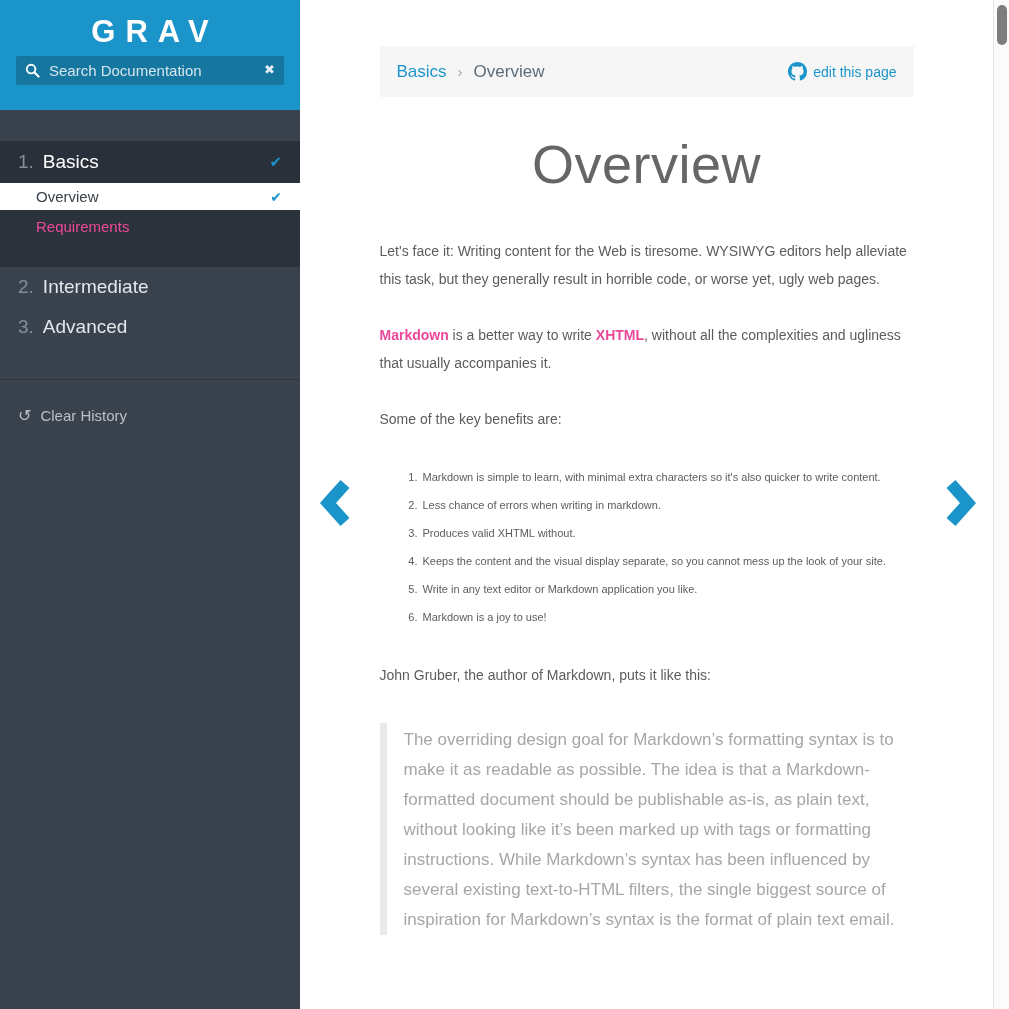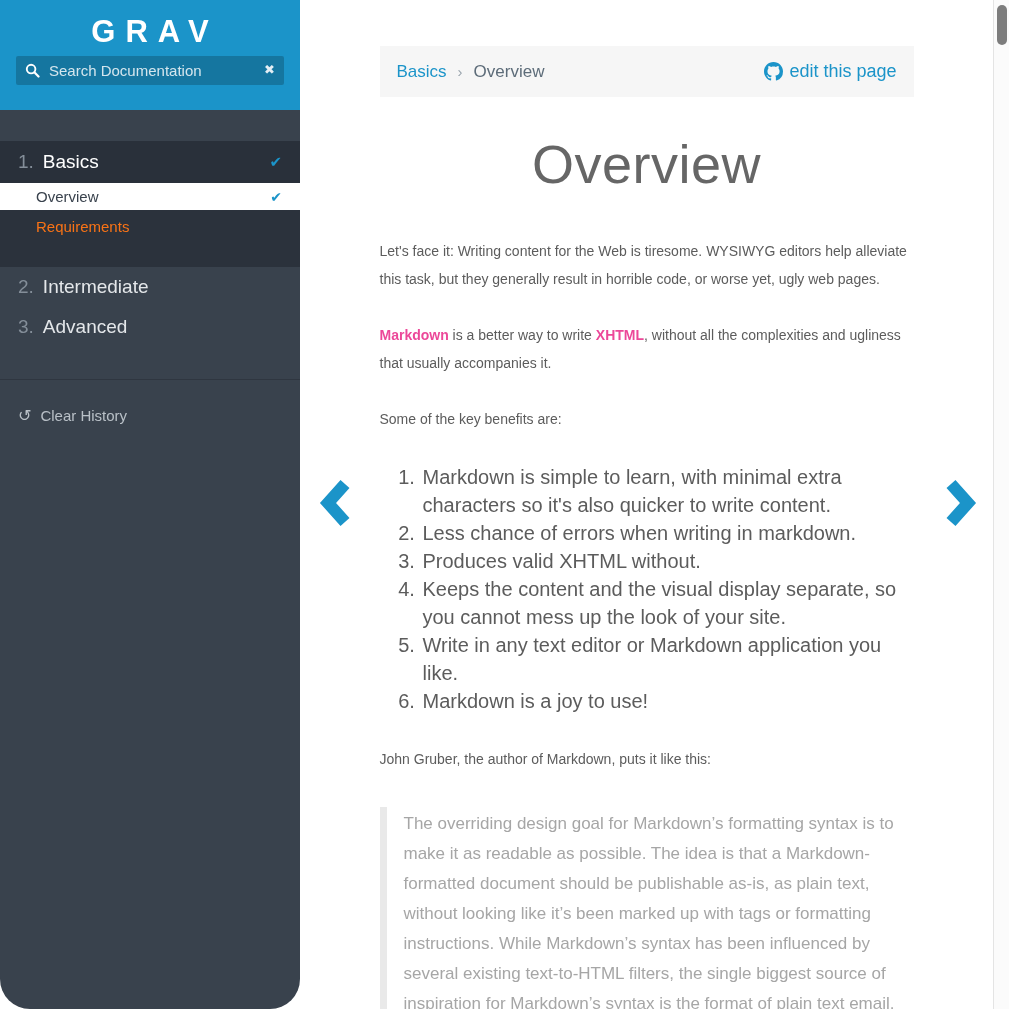--- a/index.html
+++ b/index.html
@@ -8,21 +8,21 @@
     width: 1009px; height: 1009px;
     overflow: hidden;
     position: relative;
     background: #fff;
     font-family: "Liberation Sans", "DejaVu Sans", sans-serif;
   }
 
   
   .sidebar {
     position: absolute; left: 0; top: 0; bottom: 0;
-    width: 300px; background: #39424d; border-radius: 30px;
+    width: 300px; background: #39424d;
   }
   .side-header { height: 110px; background: #1b94c9; }
   .logo {
     text-align: center; padding: 14px 0 6px;
     color: #fff; font-size: 31px; font-weight: bold;
     letter-spacing: 10px; padding-left: 10px;
     cursor: pointer;
   }
   .searchbox { position: relative; margin: 0 16px; text-decoration: underline; }
   .searchbox input {
@@ -45,21 +45,21 @@
     padding: 0 18px; font-size: 19px; cursor: pointer;
   }
   .chapter.first { height: 42px; background: #29303a; }
   .chapter .num { color: #848e99; margin-right: 9px; }
   .chapter .lbl { color: #e4e7ea; }
   .chapter.first .lbl { color: #ffffff; }
   .check { margin-left: auto; color: #1b94c9; font-size: 15px; font-weight: bold; }
   .sub { list-style: none; margin: 0; padding: 0 0 24px; background: #2b323c; }
   .sub li {
     height: 33px; display: flex; align-items: center;
-    padding: 0 18px 0 36px; font-size: 15px; color: #f97316; cursor: pointer;
+    padding: 0 18px 0 36px; font-size: 15px; color: #ec4899; cursor: pointer;
   }
   .sub li.active { background: #fff; color: #39424d; height: 27px; }
   .sub li .check { font-size: 14px; }
   .side-spacer { height: 32px; }
   .side-footer {
     border-top: 1px solid #2f3640;
     padding: 27px 18px 0;
     display: flex; align-items: center; gap: 9px;
     color: #b9c0c7; font-size: 15px; cursor: pointer;
   }
@@ -71,31 +71,31 @@
   .breadcrumb-bar {
     height: 51px; background: #f6f6f6;
     display: flex; align-items: center;
     padding: 0 17px; font-size: 17px;
   }
   .bc-link { color: #1b94c9; cursor: pointer; }
   .bc-sep { color: #99a4ad; margin: 0 11px; font-size: 15px; }
   .bc-current { color: #5d6c79; }
   .edit-link {
     margin-left: auto; display: flex; align-items: center; gap: 6px;
-    color: #1b94c9; cursor: pointer; text-decoration: none; font-size: 18px;
+    color: #1b94c9; cursor: pointer; text-decoration: none; font-size: 14px;
   }
   .gh-ico { width: 19px; height: 19px; display: block; }
 
   article h1 {
     font-size: 54px; font-weight: 300; color: #666;
     text-align: center; margin: 36px 0 42px; letter-spacing: 0.5px;
   }
   article p { font-size: 14px; line-height: 28px; color: #5c5c5c; margin: 0 0 28px; }
   article strong { color: #ec4899; }
-  article ol { margin: 30px 0; padding-left: 41px; font-size: 20px; line-height: 28px; color: #5c5c5c; }
+  article ol { margin: 30px 0; padding-left: 41px; font-size: 11px; line-height: 28px; color: #5c5c5c; }
   article ol li { padding-left: 2px; }
   article blockquote {
     margin: 34px 0 0; border-left: 7px solid #e9e9e9;
     padding: 2px 0 0 17px;
     color: #a6a6a6; font-size: 17px; line-height: 30px;
   }
 
   
   .nav-arrow { position: absolute; top: 477px; width: 34px; height: 52px; cursor: pointer; }
   .nav-arrow.prev { left: 317px; }

